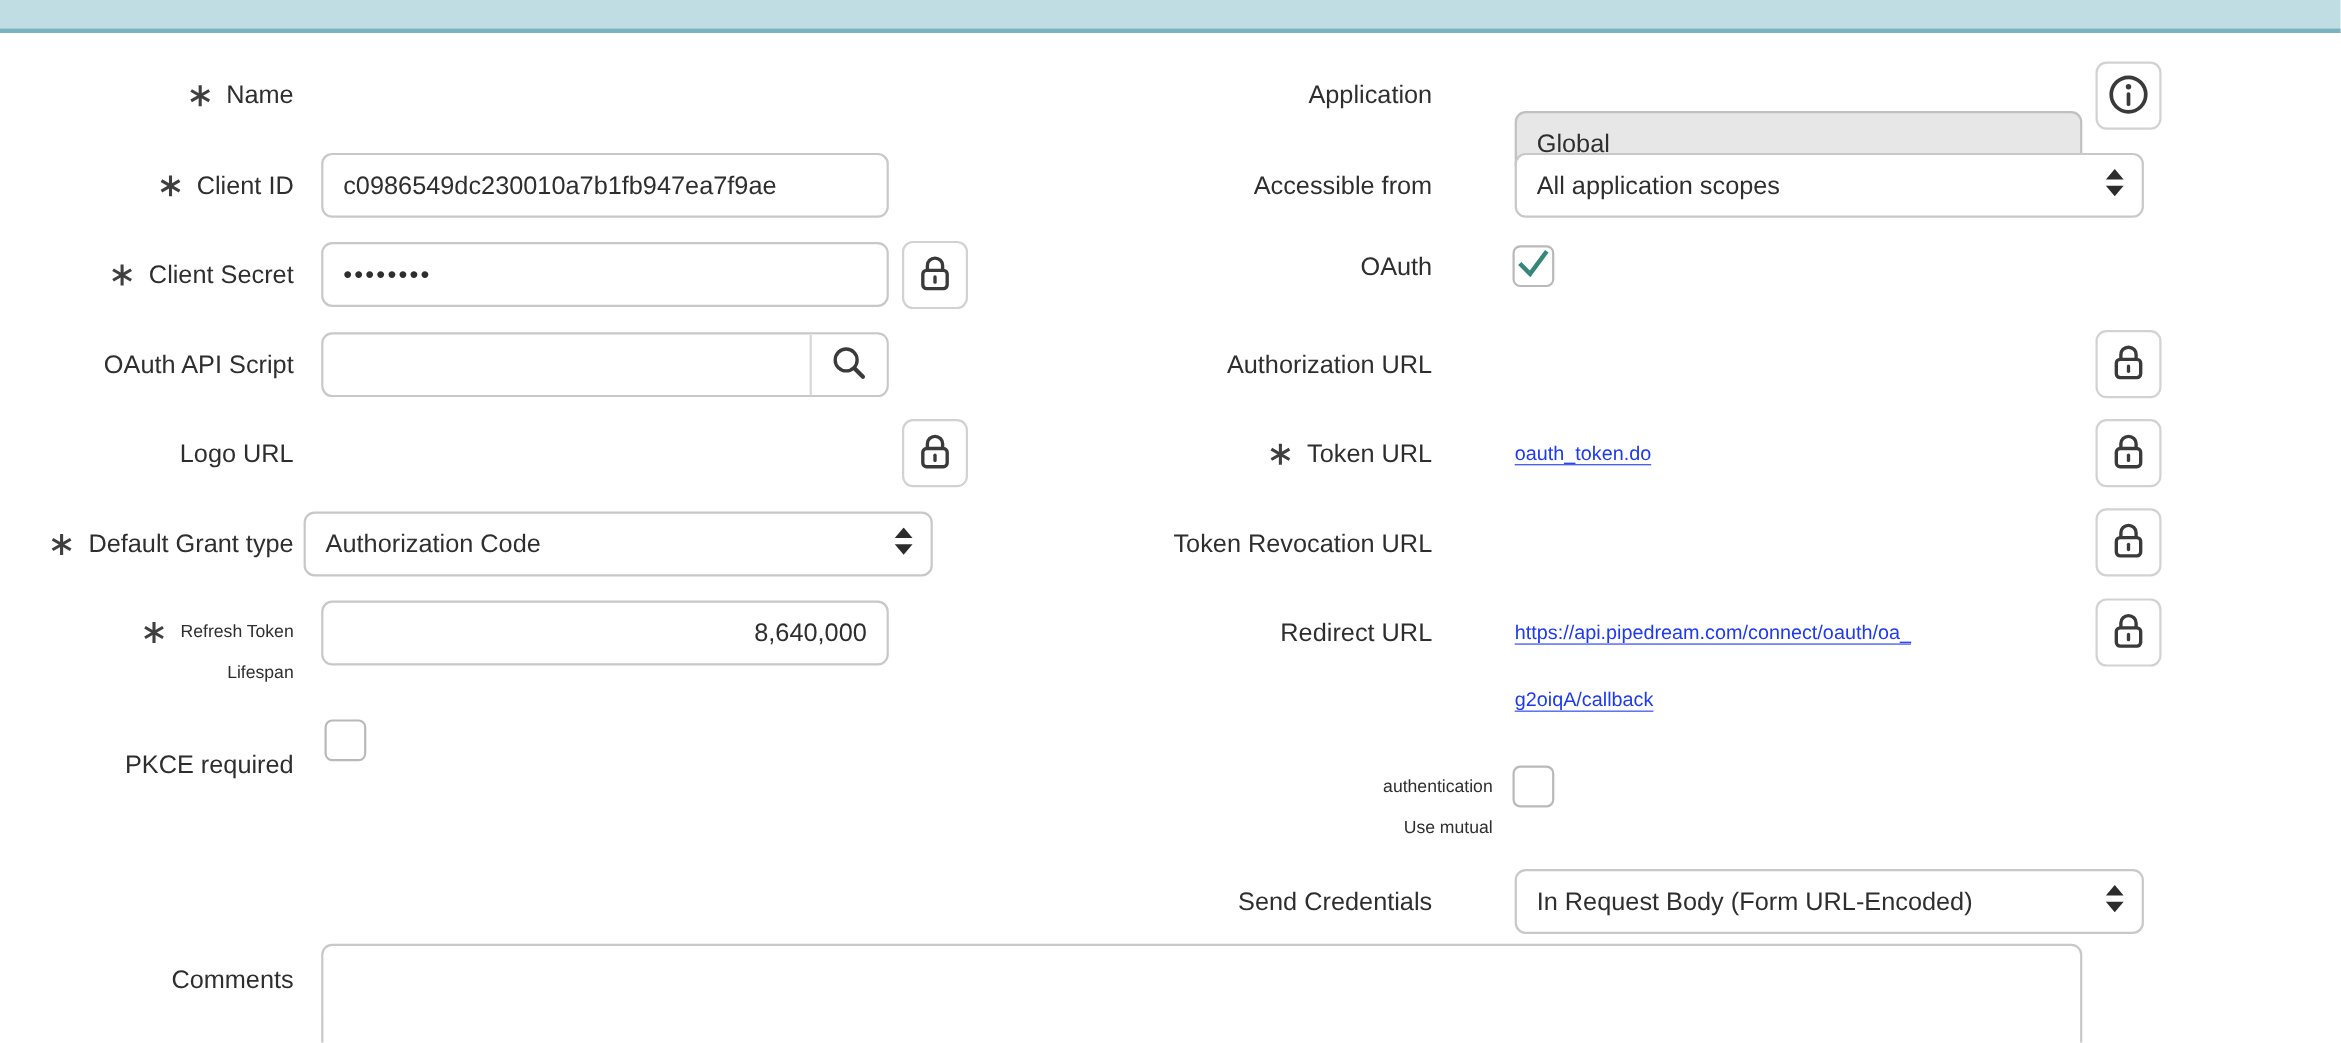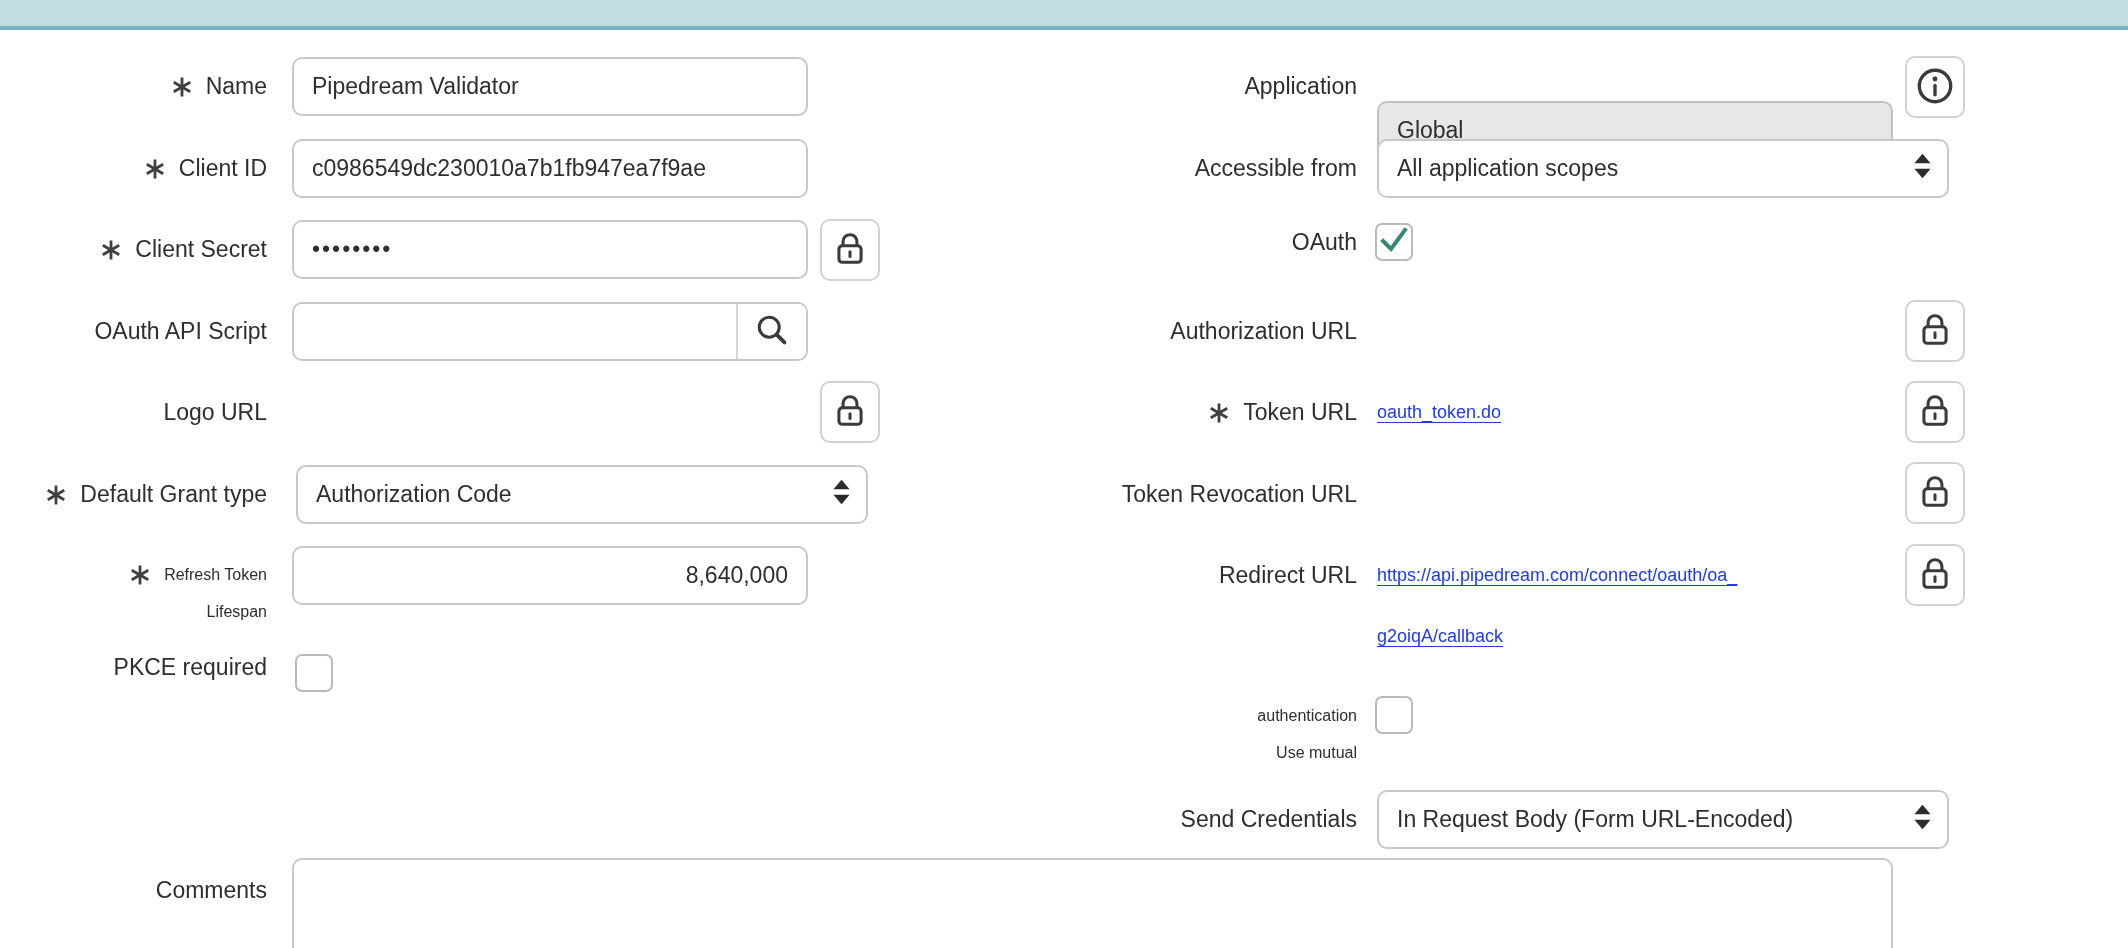--- a/index.html
+++ b/index.html
@@ -6,21 +6,21 @@
     --link:#1d3af0; --check:#35877a; --bar:#bfdde2; --bar-border:#7ab3c0;
     --ink:#2e2e2e; --border:#c8c8c8; --btn-border:#d2d2d2; --ro-bg:#e7e7e7;
   }
   *{margin:0;padding:0;box-sizing:border-box;}
   html,body{background:#fff;}
   body{font-family:"Liberation Sans","DejaVu Sans",sans-serif;color:var(--ink);}
   .page{position:relative;width:2128px;height:948px;overflow:hidden;background:#fff;padding-left:13px;}
   .topbar{position:absolute;left:0;top:0;width:2128px;height:30px;background:var(--bar);border-bottom:4px solid var(--bar-border);}
   .label{position:absolute;height:59px;font-size:23px;color:var(--ink);display:flex;align-items:center;justify-content:flex-end;gap:13px;white-space:nowrap;}
   .label.l{left:0;width:267px;}
-  .label.r{left:950px;width:407px;justify-content:flex-end;}
+  .label.r{left:895px;width:407px;justify-content:flex-end;}
   .mlabel{position:absolute;font-size:16px;color:var(--ink);text-align:right;}
   .mlabel.l{left:0;width:267px;}
   .mlabel.r{left:950px;width:407px;}
   .mline{display:flex;align-items:center;justify-content:flex-end;gap:13px;height:37px;white-space:nowrap;}
   .input{position:absolute;width:516px;height:59px;background:#fff;border:2px solid var(--border);border-radius:10px;padding:0 18px;font-size:23px;color:var(--ink);font-family:inherit;outline:none;}
   .input.num{text-align:right;}
   .input.readonly{background:var(--ro-bg);border-color:#c0c0c0;}
   .selectbox{position:absolute;width:572px;height:59px;background:#fff;border:2px solid var(--border);border-radius:10px;display:flex;align-items:center;padding:0 52px 0 18px;font-size:23px;color:var(--ink);cursor:pointer;}
   .selectbox .arrows{position:absolute;right:15px;top:50%;transform:translateY(-50%);}
   .reffield{position:absolute;width:516px;height:59px;background:#fff;border:2px solid var(--border);border-radius:10px;display:flex;overflow:hidden;}
@@ -71,21 +71,20 @@
   <div class="topbar"></div>
 
   <div class="label l" style="top:57px">
     <span class="req">
         <svg width="22" height="22">
           <use href="#ic-asterisk"></use>
         </svg>
       </span>
     <span>Name</span>
   </div>
-  <input class="input" style="left: 292px; top: 57px;" value="Pipedream Validator">
 
   <div class="label l" style="top:139px">
     <span class="req">
         <svg width="22" height="22">
           <use href="#ic-asterisk"></use>
         </svg>
       </span>
     <span>Client ID</span>
   </div>
   <input class="input" style="left: 292px; top: 139px;" value="c0986549dc230010a7b1fb947ea7f9ae">
@@ -127,21 +126,21 @@
   </button>
 
   <div class="label l" style="top:465px">
     <span class="req">
         <svg width="22" height="22">
           <use href="#ic-asterisk"></use>
         </svg>
       </span>
     <span>Default Grant type</span>
   </div>
-  <div class="selectbox" style="left:296px;top:465px">
+  <div class="selectbox" style="left:276px;top:465px">
     <span>Authorization Code</span>
     <span class="arrows"><svg width="19" height="25" viewBox="0 0 20 26">
           <use href="#ic-arrows"></use>
         </svg></span>
   </div>
 
   <div class="mlabel l" style="top:556px">
     <div class="mline">
       <span class="req">
           <svg width="22" height="22">
@@ -149,21 +148,21 @@
           </svg>
         </span>
       <span>Refresh Token</span>
     </div>
     <div class="mline">
         <span>Lifespan</span>
       </div>
   </div>
   <input class="input num" style="left: 292px; top: 546px;" value="8,640,000">
 
-  <div class="label l" style="top:648px;height:38px">
+  <div class="label l" style="top:676px;height:38px">
     <span>PKCE required</span>
   </div>
   <div class="checkbox" style="left:295px;top:654px"></div>
 
   <div class="label l" style="top:868px;height:44px">
     <span>Comments</span>
   </div>
   <textarea class="comments" style=""></textarea>
 
   <div class="label r" style="top:57px">

